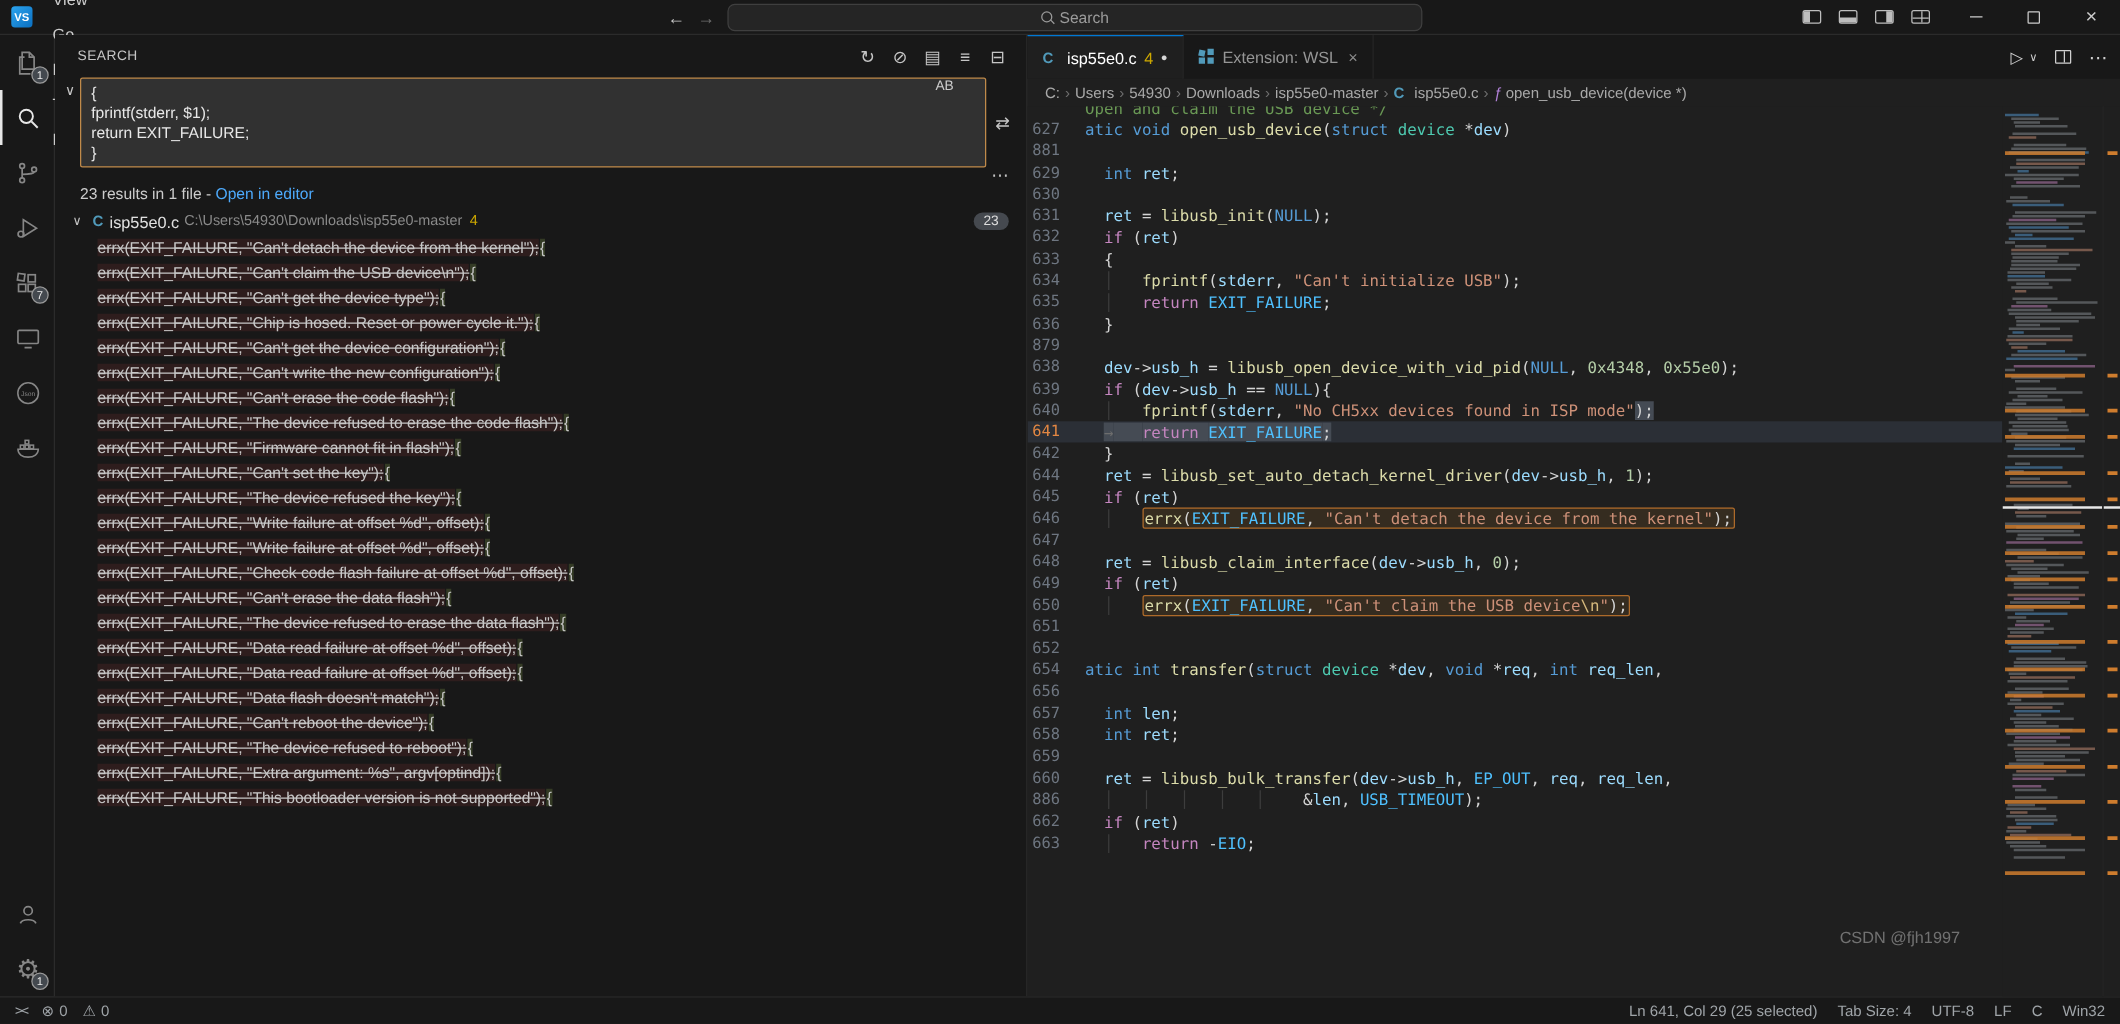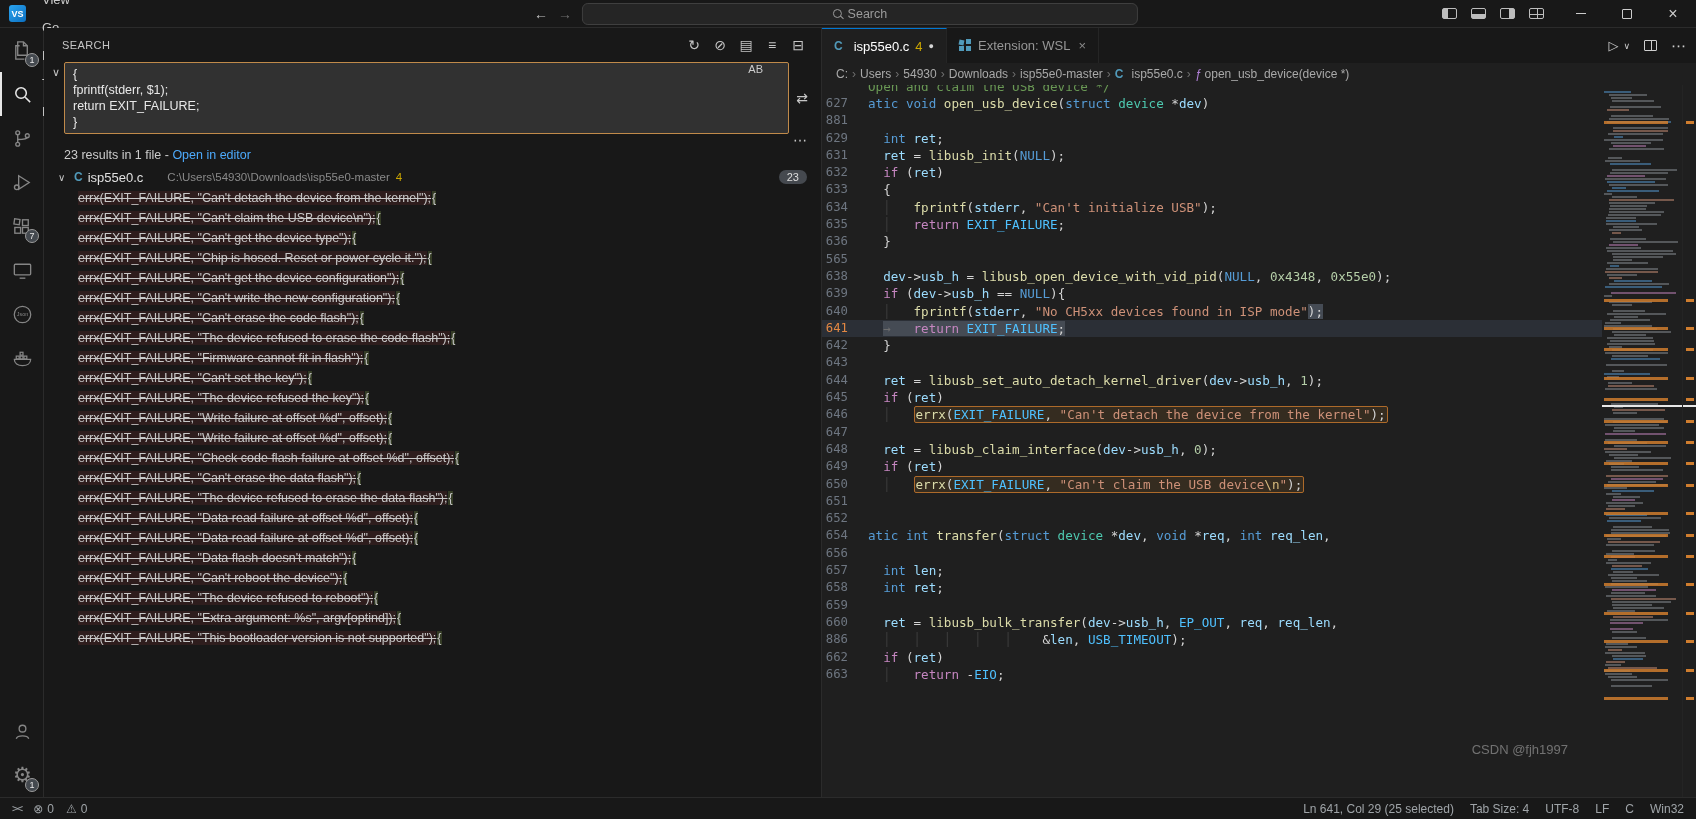--- a/index.html
+++ b/index.html
@@ -80,21 +80,21 @@
   .rep-wrap { flex:1; position:relative; display:flex; }
   .replace-all-btn { width:22px; display:flex; align-items:center; justify-content:center;
     color:#c5c5c5; font-size:14px; margin-left:2px; }
   .summary-row { margin:6px 20px 4px 20px; font-size:12.5px; color:#cccccc; position:relative; flex:none; }
   .summary-link { color:#4daafc; }
   .more-dots { position:absolute; right:-6px; top:-16px; color:#c5c5c5; font-size:14px; }
   .file-row { height:22px; display:flex; align-items:center; padding:0 14px; font-size:13px; flex:none; }
   .tw { width:16px; color:#c5c5c5; font-size:10px; }
   .c-ico { color:#519aba; font-weight:bold; font-size:12px; margin-right:5px; }
   .file-name { color:#e0e0e0; }
-  .file-path { color:#8a8a8a; font-size:11.5px; margin-left:24px; white-space:nowrap; }
+  .file-path { color:#8a8a8a; font-size:11.5px; margin-left:4px; white-space:nowrap; }
   .file-problems { color:#cca700; font-size:11.5px; margin-left:6px; }
   .count-badge { margin-left:auto; background:#45494f; border-radius:11px; padding:1px 8px;
     font-size:11px; color:#dddddd; }
   #results { flex:1; overflow:hidden; }
   .result-row { height:20px; line-height:20px; padding-left:34px; font-size:12.5px; white-space:nowrap; }
   .strike { text-decoration:line-through; color:#c8c8c8; background:rgba(241,76,76,.10); }
   .repl { color:#c8c8c8; background:rgba(155,185,85,.22); margin-left:1px; }
 
   
   #editor-area { flex:1; display:flex; flex-direction:column; min-width:0; }
@@ -398,33 +398,33 @@
             <span>open_usb_device(device *)</span>
           </span>
         </div>
 
       <div id="editor-body">
         <div id="code-area">
             <div class="code-line partial"><span class="ln"></span><span class="lt"><span class="tk cmt">Open and claim the USB device */</span></span></div>
             <div class="code-line"><span class="ln">627</span><span class="lt"><span class="tk kw">atic </span><span class="tk kw">void </span><span class="tk fn">open_usb_device</span><span class="tk pn">(</span><span class="tk kw">struct </span><span class="tk type">device </span><span class="tk pn">*</span><span class="tk var">dev</span><span class="tk pn">)</span></span></div>
             <div class="code-line"><span class="ln">881</span><span class="lt">&nbsp;</span></div>
             <div class="code-line"><span class="ln">629</span><span class="lt"><span class="tk pn">  </span><span class="tk kw">int </span><span class="tk var">ret</span><span class="tk pn">;</span></span></div>
+            <div class="code-line"><span class="ln">630</span><span class="lt">&nbsp;</span></div>
             <div class="code-line"><span class="ln">631</span><span class="lt"><span class="tk pn">  </span><span class="tk var">ret</span><span class="tk pn"> = </span><span class="tk fn">libusb_init</span><span class="tk pn">(</span><span class="tk kw">NULL</span><span class="tk pn">);</span></span></div>
             <div class="code-line"><span class="ln">632</span><span class="lt"><span class="tk pn">  </span><span class="tk ctl">if </span><span class="tk pn">(</span><span class="tk var">ret</span><span class="tk pn">)</span></span></div>
             <div class="code-line"><span class="ln">633</span><span class="lt"><span class="tk pn">  {</span></span></div>
             <div class="code-line"><span class="ln">634</span><span class="lt"><span class="tk guide">  │   </span><span class="tk fn">fprintf</span><span class="tk pn">(</span><span class="tk var">stderr</span><span class="tk pn">, </span><span class="tk str">"Can't initialize USB"</span><span class="tk pn">);</span></span></div>
             <div class="code-line"><span class="ln">635</span><span class="lt"><span class="tk guide">  │   </span><span class="tk ctl">return </span><span class="tk mac">EXIT_FAILURE</span><span class="tk pn">;</span></span></div>
             <div class="code-line"><span class="ln">636</span><span class="lt"><span class="tk pn">  }</span></span></div>
-            <div class="code-line"><span class="ln">565</span><span class="lt">&nbsp;</span></div>
+            <div class="code-line"><span class="ln">879</span><span class="lt">&nbsp;</span></div>
             <div class="code-line"><span class="ln">638</span><span class="lt"><span class="tk pn">  </span><span class="tk var">dev</span><span class="tk pn">-&gt;</span><span class="tk var">usb_h</span><span class="tk pn"> = </span><span class="tk fn">libusb_open_device_with_vid_pid</span><span class="tk pn">(</span><span class="tk kw">NULL</span><span class="tk pn">, </span><span class="tk num">0x4348</span><span class="tk pn">, </span><span class="tk num">0x55e0</span><span class="tk pn">);</span></span></div>
             <div class="code-line"><span class="ln">639</span><span class="lt"><span class="tk pn">  </span><span class="tk ctl">if </span><span class="tk pn">(</span><span class="tk var">dev</span><span class="tk pn">-&gt;</span><span class="tk var">usb_h</span><span class="tk pn"> == </span><span class="tk kw">NULL</span><span class="tk pn">){</span></span></div>
             <div class="code-line"><span class="ln">640</span><span class="lt"><span class="tk guide">  │   </span><span class="tk fn">fprintf</span><span class="tk pn">(</span><span class="tk var">stderr</span><span class="tk pn">, </span><span class="tk str">"No CH5xx devices found in ISP mode"</span><span class="tk pn sel">);</span></span></div>
             <div class="code-line cur"><span class="ln">641</span><span class="lt"><span class="tk pn">  </span><span class="tk ws sel">→</span><span class="tk pn sel">   </span><span class="tk ctl sel">return </span><span class="tk mac sel">EXIT_FAILURE</span><span class="tk pn sel">;</span></span></div>
             <div class="code-line"><span class="ln">642</span><span class="lt"><span class="tk pn">  }</span></span></div>
-            <div class="code-line"><span class="ln">643</span><span class="lt">&nbsp;</span></div>
             <div class="code-line"><span class="ln">644</span><span class="lt"><span class="tk pn">  </span><span class="tk var">ret</span><span class="tk pn"> = </span><span class="tk fn">libusb_set_auto_detach_kernel_driver</span><span class="tk pn">(</span><span class="tk var">dev</span><span class="tk pn">-&gt;</span><span class="tk var">usb_h</span><span class="tk pn">, </span><span class="tk num">1</span><span class="tk pn">);</span></span></div>
             <div class="code-line"><span class="ln">645</span><span class="lt"><span class="tk pn">  </span><span class="tk ctl">if </span><span class="tk pn">(</span><span class="tk var">ret</span><span class="tk pn">)</span></span></div>
             <div class="code-line"><span class="ln">646</span><span class="lt"><span class="tk guide">  │   </span><span class="matchbox"><span class="tk fn">errx</span><span class="tk pn">(</span><span class="tk mac">EXIT_FAILURE</span><span class="tk pn">, </span><span class="tk str">"Can't detach the device from the kernel"</span><span class="tk pn">);</span></span></span></div>
             <div class="code-line"><span class="ln">647</span><span class="lt">&nbsp;</span></div>
             <div class="code-line"><span class="ln">648</span><span class="lt"><span class="tk pn">  </span><span class="tk var">ret</span><span class="tk pn"> = </span><span class="tk fn">libusb_claim_interface</span><span class="tk pn">(</span><span class="tk var">dev</span><span class="tk pn">-&gt;</span><span class="tk var">usb_h</span><span class="tk pn">, </span><span class="tk num">0</span><span class="tk pn">);</span></span></div>
             <div class="code-line"><span class="ln">649</span><span class="lt"><span class="tk pn">  </span><span class="tk ctl">if </span><span class="tk pn">(</span><span class="tk var">ret</span><span class="tk pn">)</span></span></div>
             <div class="code-line"><span class="ln">650</span><span class="lt"><span class="tk guide">  │   </span><span class="matchbox"><span class="tk fn">errx</span><span class="tk pn">(</span><span class="tk mac">EXIT_FAILURE</span><span class="tk pn">, </span><span class="tk str">"Can't claim the USB device</span><span class="tk esc">\n</span><span class="tk str">"</span><span class="tk pn">);</span></span></span></div>
             <div class="code-line"><span class="ln">651</span><span class="lt">&nbsp;</span></div>
             <div class="code-line"><span class="ln">652</span><span class="lt">&nbsp;</span></div>
             <div class="code-line"><span class="ln">654</span><span class="lt"><span class="tk kw">atic </span><span class="tk kw">int </span><span class="tk fn">transfer</span><span class="tk pn">(</span><span class="tk kw">struct </span><span class="tk type">device </span><span class="tk pn">*</span><span class="tk var">dev</span><span class="tk pn">, </span><span class="tk kw">void </span><span class="tk pn">*</span><span class="tk var">req</span><span class="tk pn">, </span><span class="tk kw">int </span><span class="tk var">req_len</span><span class="tk pn">,</span></span></div>

